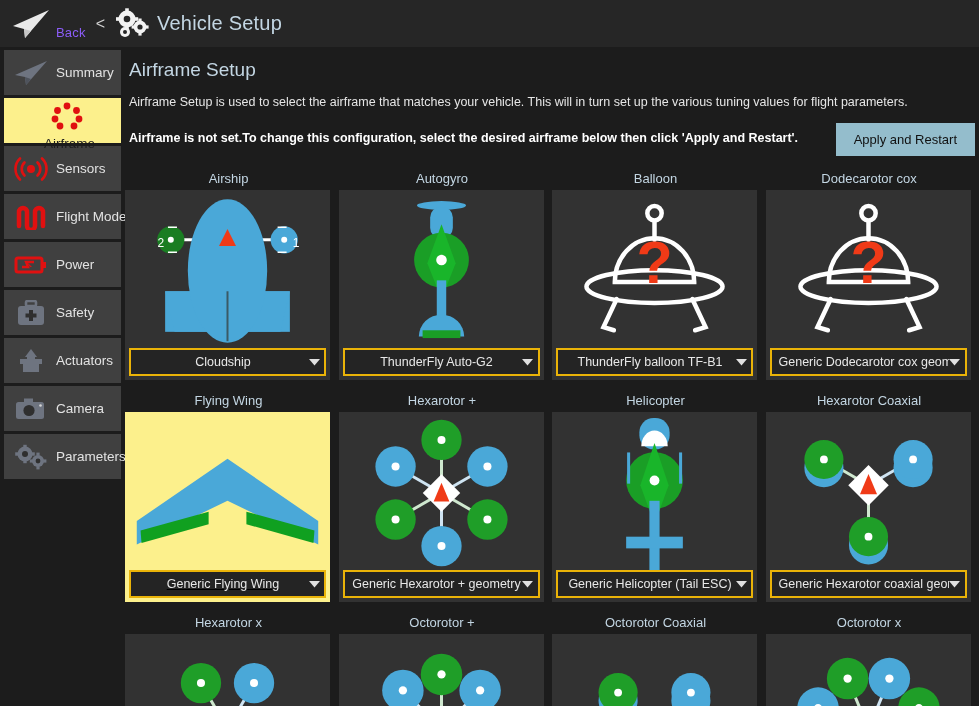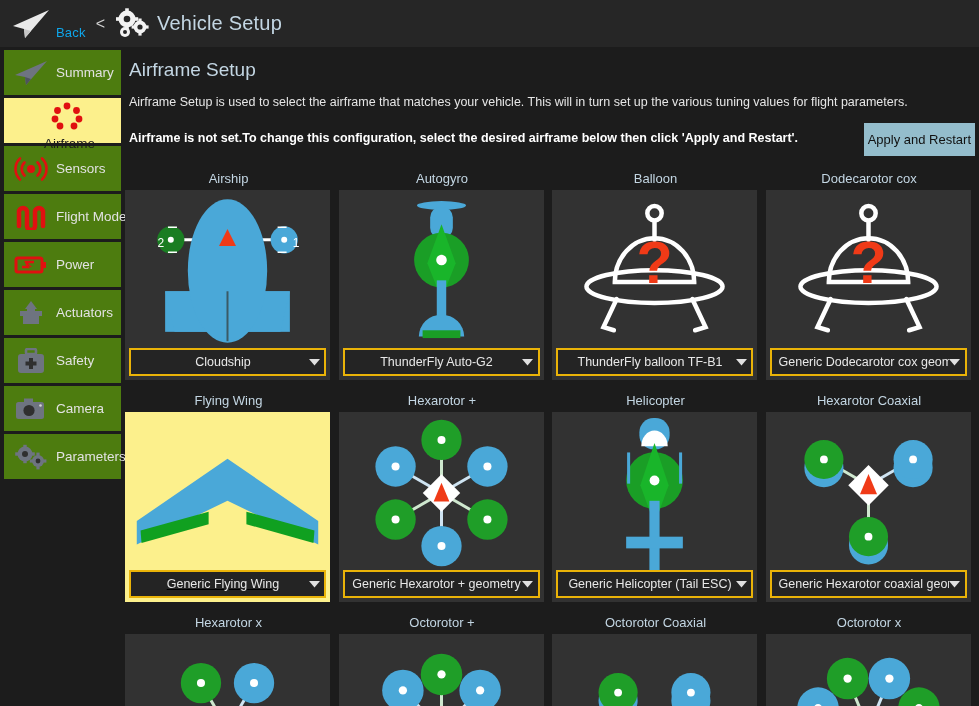--- a/index.html
+++ b/index.html
@@ -7,48 +7,48 @@
     width: 979px; height: 706px;
     background: #1c1c1c;
     font-family: "Liberation Sans", sans-serif;
     overflow: hidden;
   }
   .app { position: relative; width: 979px; height: 706px; display: flex; flex-direction: column; background:#1c1c1c; }
 
   
   .topbar { height: 47px; flex: 0 0 47px; background: #262626; display: flex; align-items: center; padding-left: 10px; }
   .logo-icon { width: 42px; height: 34px; flex: 0 0 42px; display:flex; align-items:center; justify-content:center; }
-  .back-label { color: #0ea5e9; font-size: 13px; margin-left: 4px; letter-spacing: .2px; margin-top: 17px; }
+  .back-label { color: #8b5cf6; font-size: 13px; margin-left: 4px; letter-spacing: .2px; margin-top: 17px; }
   .back-chevron { color: #d3d3d3; font-size: 16px; margin: 0 8px 0 10px; }
   .gears-icon { width: 38px; height: 34px; flex:0 0 38px; display:flex; align-items:center; justify-content:center; }
   .topbar-title { color: #c3d6e3; font-size: 20px; margin-left: 6px; letter-spacing:.2px; }
 
   
   .body-wrap { flex: 1 1 auto; display: flex; min-height: 0; }
 
   
   .sidebar { width: 125px; flex: 0 0 125px; background: #1c1c1c; padding: 3px 4px 0 4px; }
   .nav-item {
-    height: 45px; margin-bottom: 3px; background: #4d7c0f;
+    height: 45px; margin-bottom: 3px; background: #404040;
     display: flex; align-items: center; padding-left: 8px; cursor: pointer;
   }
   .nav-item.active { background: #fcf08c; flex-direction: column; }
   .nav-ico { width: 38px; height: 32px; flex: 0 0 38px; display: flex; align-items: center; justify-content: center; }
   .nav-label { color: #e2e2e2; font-size: 13.5px; margin-left: 6px; white-space: nowrap; }
   .nav-item.active .nav-label { color: #1c1c1c; }
 
   
   .main { flex: 1 1 auto; background: #1c1c1c; padding: 6px 0 0 0; min-width: 0; position: relative; }
   .page-title { color: #c3d6e3; font-size: 19px; margin: 6px 0 0 4px; }
   .desc { color: #e6e6e6; font-size: 12.5px; margin: 14px 0 0 4px; }
   .status-row { display: flex; align-items: flex-start; margin-top: 22px; }
   .status-text { color: #ffffff; font-size: 12.5px; font-weight: bold; margin-left: 4px; flex: 1 1 auto; }
   .apply-btn {
     background: #94bdcc; color: #111; border: none; font-size: 13px;
-    padding: 9px 4px; font-family: "Liberation Sans", sans-serif;
+    padding: 9px 18px; font-family: "Liberation Sans", sans-serif;
     cursor: pointer; margin-right: 4px; margin-top: -8px; white-space: nowrap;
   }
 
   
   .grid { margin-top: 12px; display: flex; flex-wrap: wrap; }
   .cell { width: 213.5px; margin-right: 0; }
   .cell-inner { width: 205px; text-align: center; }
   .cell-title { color: #c3d6e3; font-size: 13px; padding: 3px 0 4px 2px; white-space: nowrap; overflow: hidden; }
   .card { background: #323232; padding: 4px; height: 190px; display: flex; flex-direction: column; }
   .card.selected { background: #fcf08c; text-decoration: underline; }
@@ -172,39 +172,39 @@
             <polygon points="9,12 16,12 13,8 21,8 14,8 18,12 11,12" fill="#e01010"></polygon>
             <polyline points="8,12 14,12 12,7 20,7" fill="none" stroke="#e01010" stroke-width="2.4"></polyline>
           </svg>
         </span>
         <span class="nav-label">Power</span>
       </div>
 
       <div class="nav-item">
         <span class="nav-ico">
           <svg width="34" height="26" viewBox="0 0 34 26">
+            <rect x="12" y="1" width="10" height="5" rx="1.5" fill="none" stroke="#6e7480" stroke-width="2.6"></rect>
+            <rect x="4" y="6" width="26" height="19" rx="3" fill="#6e7480"></rect>
+            <rect x="15" y="10" width="4" height="11" fill="#2f2f2f"></rect>
+            <rect x="11.5" y="13.5" width="11" height="4" fill="#2f2f2f"></rect>
+          </svg>
+        </span>
+        <span class="nav-label">Safety</span>
+      </div>
+
+      <div class="nav-item">
+        <span class="nav-ico">
+          <svg width="34" height="26" viewBox="0 0 34 26">
             <polygon points="17,1 23,9 11,9" fill="#6e7480"></polygon>
             <rect x="13" y="8" width="8" height="3" fill="#6e7480"></rect>
             <rect x="6" y="11" width="22" height="5" fill="#6e7480"></rect>
             <rect x="9" y="16" width="16" height="8" fill="#6e7480"></rect>
           </svg>
         </span>
         <span class="nav-label">Actuators</span>
-      </div>
-
-      <div class="nav-item">
-        <span class="nav-ico">
-          <svg width="34" height="26" viewBox="0 0 34 26">
-            <rect x="12" y="1" width="10" height="5" rx="1.5" fill="none" stroke="#6e7480" stroke-width="2.6"></rect>
-            <rect x="4" y="6" width="26" height="19" rx="3" fill="#6e7480"></rect>
-            <rect x="15" y="10" width="4" height="11" fill="#2f2f2f"></rect>
-            <rect x="11.5" y="13.5" width="11" height="4" fill="#2f2f2f"></rect>
-          </svg>
-        </span>
-        <span class="nav-label">Safety</span>
       </div>
 
       <div class="nav-item">
         <span class="nav-ico">
           <svg width="34" height="24" viewBox="0 0 34 24">
             <rect x="2" y="5" width="28" height="17" rx="2.5" fill="#6e7480"></rect>
             <rect x="10" y="1.5" width="9" height="4" fill="#6e7480"></rect>
             <circle cx="15" cy="13.5" r="5.6" fill="#2f2f2f"></circle>
             <circle cx="26.5" cy="8.5" r="1.3" fill="#d5d5d5"></circle>
           </svg>

